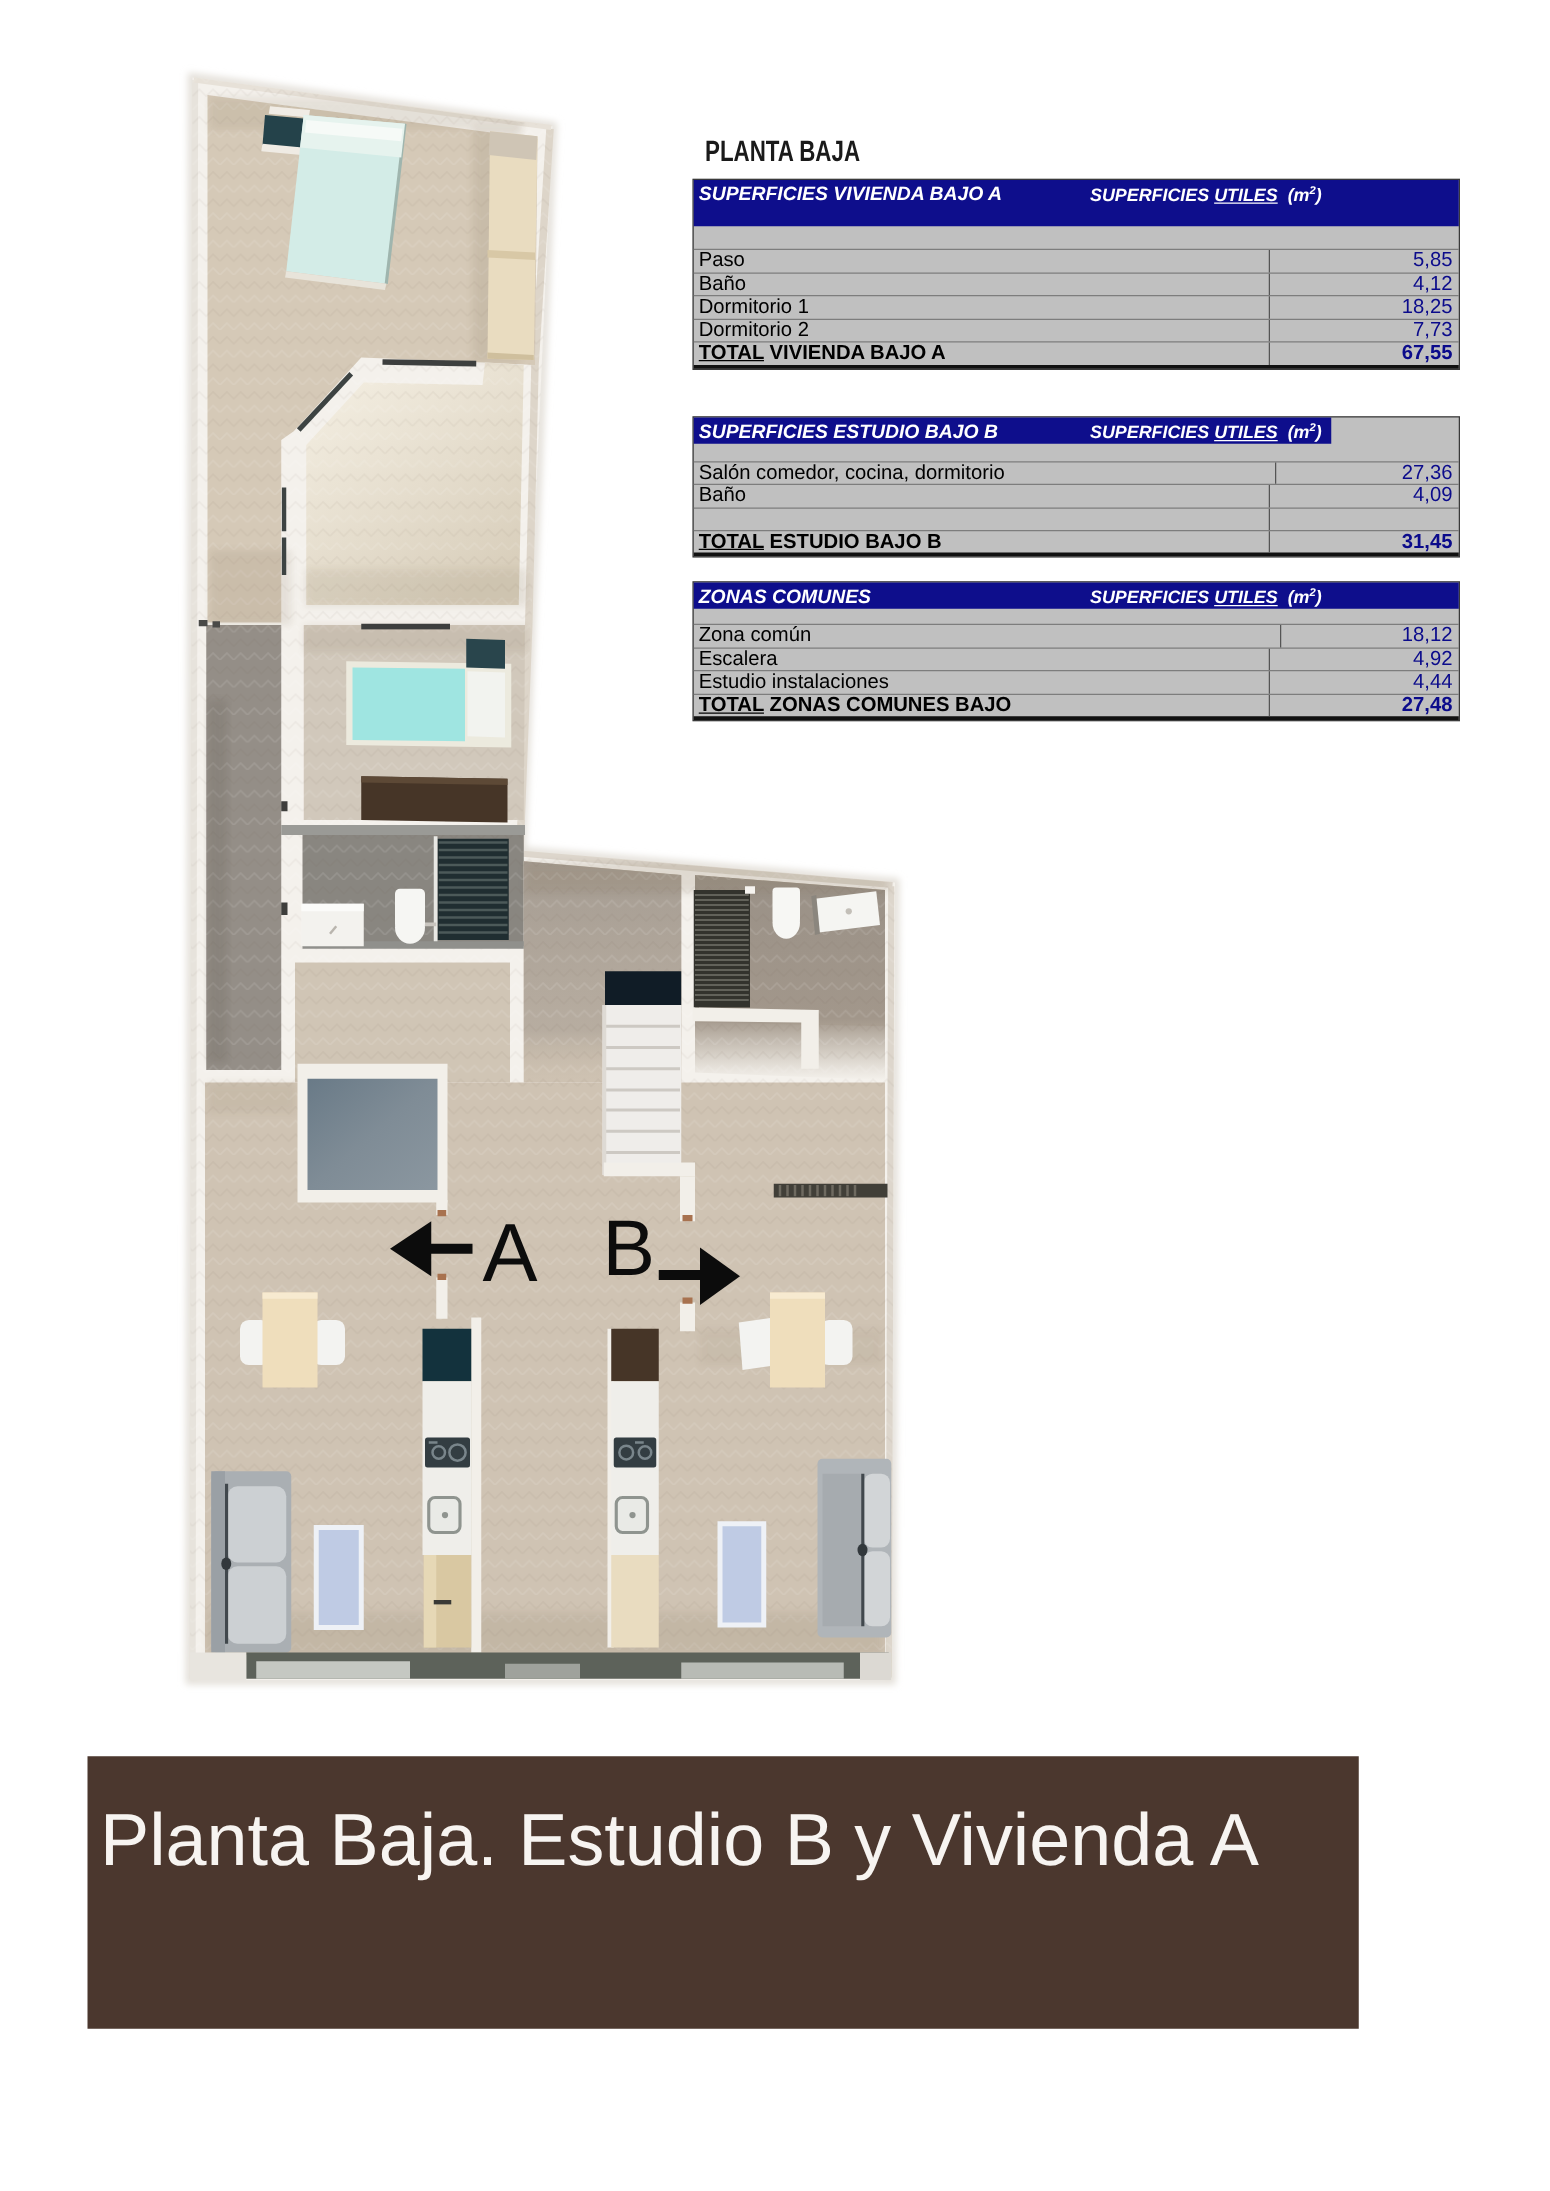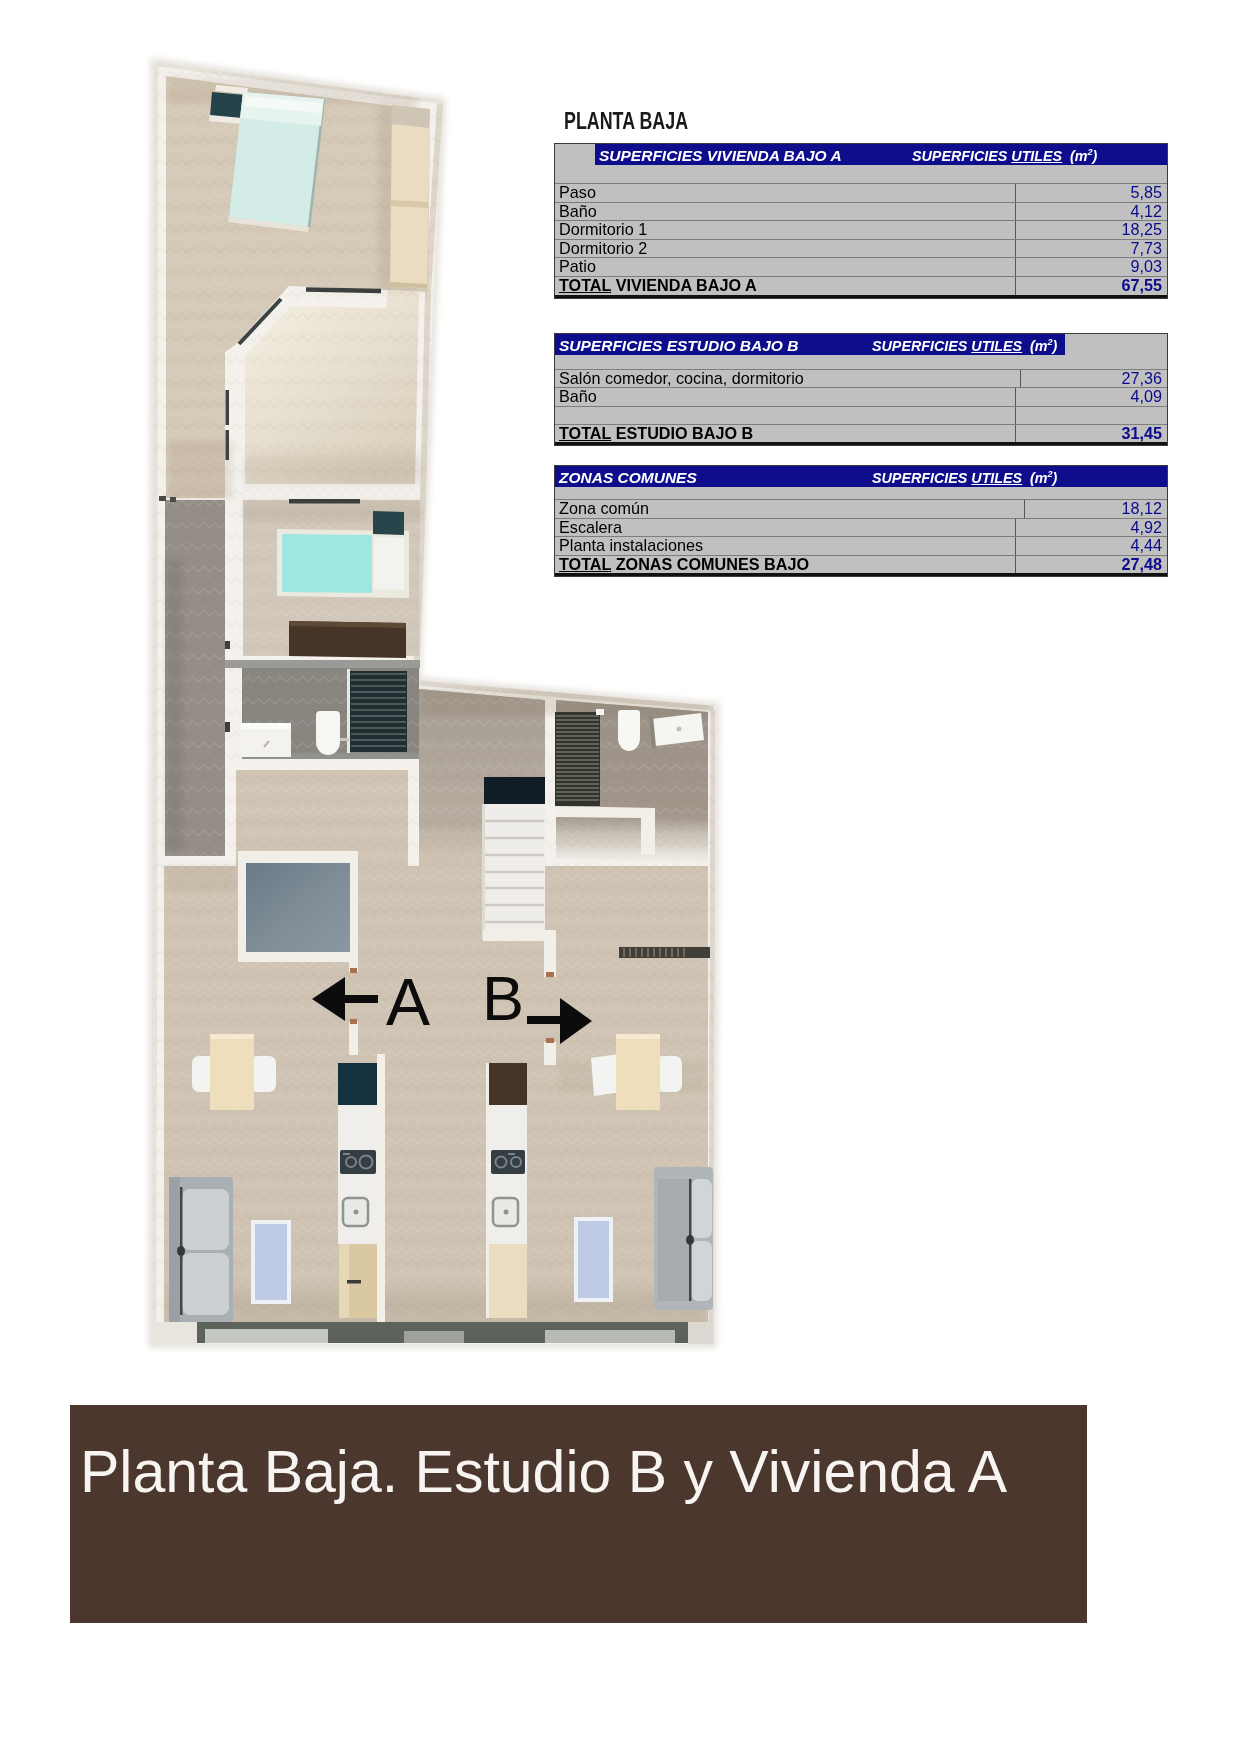--- a/index.html
+++ b/index.html
@@ -15,21 +15,21 @@
   .row.tot{font-weight:bold;border-bottom:3px solid #111;}
   sup{font-size:9px;}
 </style>
 </head>
 <body>
 
 <div class="abs" style="left:564px;top:108px;font-size:23.5px;font-weight:bold;color:#1a1a1a;transform:scaleX(0.76);transform-origin:0 0;white-space:nowrap;">PLANTA BAJA</div>
 
 <div class="tbl" style="top:143px;">
 
-  <div class="bar" style="height:21px;margin-left:40px;">
+  <div class="bar" style="height:37px;">
       <span class="lt">SUPERFICIES VIVIENDA BAJO A</span>
       <span class="rt">SUPERFICIES <u>UTILES</u>&nbsp; (m<sup>2</sup>)</span>
     </div>
   <div class="row" style="height:18px;border-top:none;">
       <div class="lab">&nbsp;</div>
       <div class="val" style="border-left:none;"></div>
     </div>
   <div class="row" style="height:17.6px;">
       <div class="lab">Paso</div>
       <div class="val">5,85</div>
@@ -39,24 +39,20 @@
       <div class="val">4,12</div>
     </div>
   <div class="row" style="height:17.6px;">
       <div class="lab">Dormitorio 1</div>
       <div class="val">18,25</div>
     </div>
   <div class="row" style="height:17.6px;justify-content:flex-end;">
       <div class="lab">Dormitorio 2</div>
       <div class="val">7,73</div>
     </div>
-  <div class="row" style="height:17.6px;">
-      <div class="lab">Patio</div>
-      <div class="val">9,03</div>
-    </div>
   <div class="row tot" style="height:18px;">
       <div class="lab"><u>TOTAL</u> VIVIENDA BAJO A</div>
       <div class="val">67,55</div>
     </div>
 </div>
 
 <div class="tbl" style="top:333px;">
 
   <div class="bar" style="height:21px;width:510px;">
       <span class="lt">SUPERFICIES ESTUDIO BAJO B</span>
@@ -96,21 +92,21 @@
     </div>
   <div class="row" style="height:17.6px;gap:38px;">
       <div class="lab">Zona común</div>
       <div class="val">18,12</div>
     </div>
   <div class="row" style="height:17.6px;">
       <div class="lab">Escalera</div>
       <div class="val">4,92</div>
     </div>
   <div class="row" style="height:17.6px;">
-      <div class="lab">Planta instalaciones</div>
+      <div class="lab">Estudio instalaciones</div>
       <div class="val">4,44</div>
     </div>
   <div class="row tot" style="height:17px;">
       <div class="lab"><u>TOTAL</u> ZONAS COMUNES BAJO</div>
       <div class="val">27,48</div>
     </div>
 </div>
 
 <div class="abs" style="left:70px;top:1405px;width:1017px;height:218px;background:#4b372e;">
 

